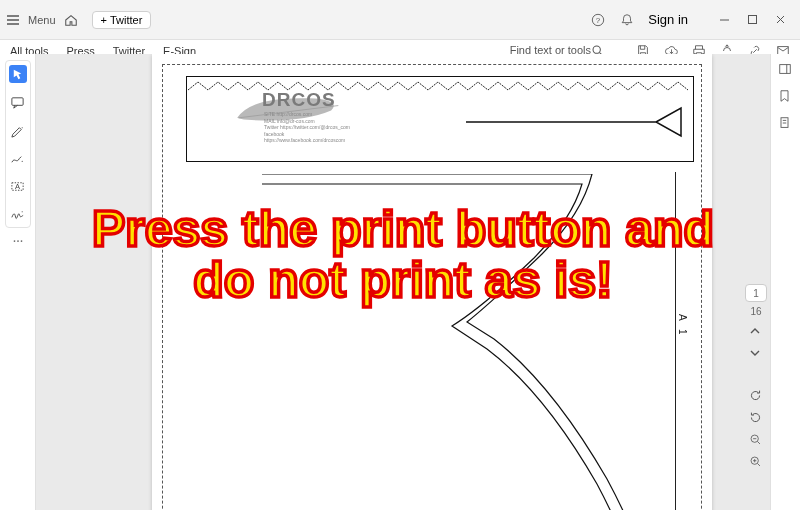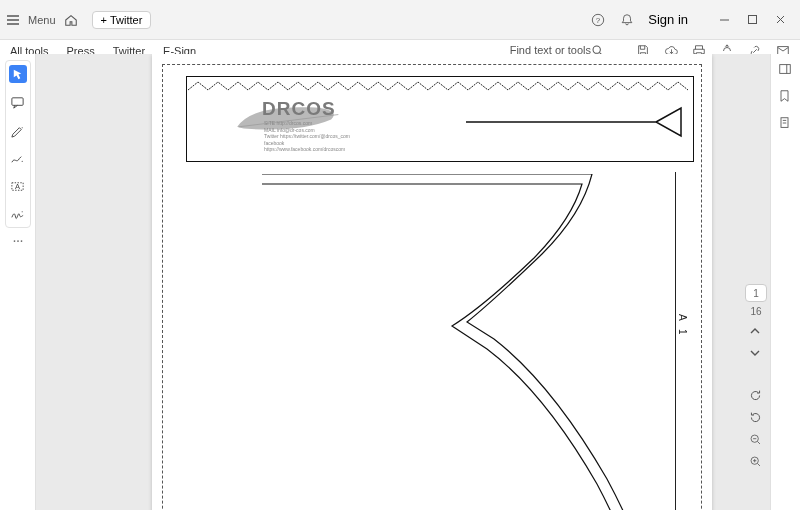--- a/index.html
+++ b/index.html
@@ -26,21 +26,21 @@
 .rightpanel{width:30px;background:#fff;border-left:1px solid #e0e0e0;display:flex;flex-direction:column;align-items:center;padding-top:8px;gap:12px;}
 .rightpanel .ico{width:15px;height:15px;color:#555;}
 .pagecol{position:absolute;right:30px;top:54px;bottom:0;width:28px;display:flex;flex-direction:column;align-items:center;padding-top:230px;gap:4px;font-size:10px;color:#666;}
 .pagebox{width:22px;height:18px;border:1px solid #ccc;border-radius:4px;background:#fff;display:flex;align-items:center;justify-content:center;font-size:10px;}
 .pagecol .navico{width:14px;height:14px;color:#555;margin-top:4px;}
 .canvas{flex:1;position:relative;overflow:hidden;}
 .page{position:absolute;left:116px;top:0;width:560px;height:560px;background:#fff;box-shadow:0 1px 4px rgba(0,0,0,.2);}
 .dashedframe{position:absolute;inset:10px;border:1px dashed #555;}
 .innerbox{position:absolute;left:34px;top:22px;right:18px;height:86px;border:1.5px solid #111;}
 .zig{position:absolute;left:36px;right:20px;top:26px;height:12px;}
-.logo{position:absolute;left:78px;top:40px;}
+.logo{position:absolute;left:78px;top:31px;}
 .logo .feather{width:130px;height:44px;}
 .logo .txt{position:absolute;left:32px;top:4px;font-size:19px;font-weight:600;color:#7a7a7a;letter-spacing:1px;}
 .logo .small{position:absolute;left:34px;top:26px;font-size:5px;color:#888;line-height:1.3;}
 .arrow{position:absolute;right:26px;top:50px;}
 .pattern{position:absolute;left:110px;top:120px;}
 .vlabel{position:absolute;right:24px;top:260px;font-size:10px;color:#222;writing-mode:vertical-rl;letter-spacing:3px;}
 .vline{position:absolute;right:36px;top:118px;width:0;height:340px;border-left:1px solid #222;}
 .overlay{position:absolute;left:0;right:0;top:150px;text-align:center;pointer-events:none;}
 .overlay .big{font-family:Impact,Arial Black,sans-serif;font-size:50px;font-weight:900;color:#ffe100;-webkit-text-stroke:3.5px #e40000;line-height:1.02;letter-spacing:0px;}
 svg{display:block;}
@@ -219,20 +219,24 @@
       <svg class="arrow" width="220" height="36" viewBox="0 0 220 36">
           <path d="M0 18 H 190 M190 18 L 215 4 L 215 32 Z" fill="none" stroke="#111" stroke-width="1.5"></path>
         </svg>
       <div class="vline"></div>
       <div class="vlabel">A 1</div>
       <svg class="pattern" width="430" height="430" viewBox="0 0 430 430">
         <path d="M0 0 H 330 Q 320 40 280 80 Q 230 128 205 148 L 232 165 Q 290 210 345 305 Q 380 370 395 430" fill="none" stroke="#111" stroke-width="1.2"></path>
         <path d="M0 10 H 320 Q 310 45 272 84 Q 222 132 190 152 L 225 175 Q 282 218 335 310 Q 368 372 383 430" fill="none" stroke="#111" stroke-width="1.2"></path>
       </svg>
     </div>
+    <div class="overlay">
+      <div class="big">Press the print button and</div>
+      <div class="big">do not print as is!</div>
+    </div>
   </div>
 
   <div class="rightpanel">
     <span class="ico">
         <svg width="14" height="14" viewBox="0 0 16 16">
           <rect x="2" y="3" width="12" height="10" fill="none" stroke="#555"></rect>
           <path d="M10 3v10" stroke="#555"></path>
         </svg>
       </span>
     <span class="ico">

